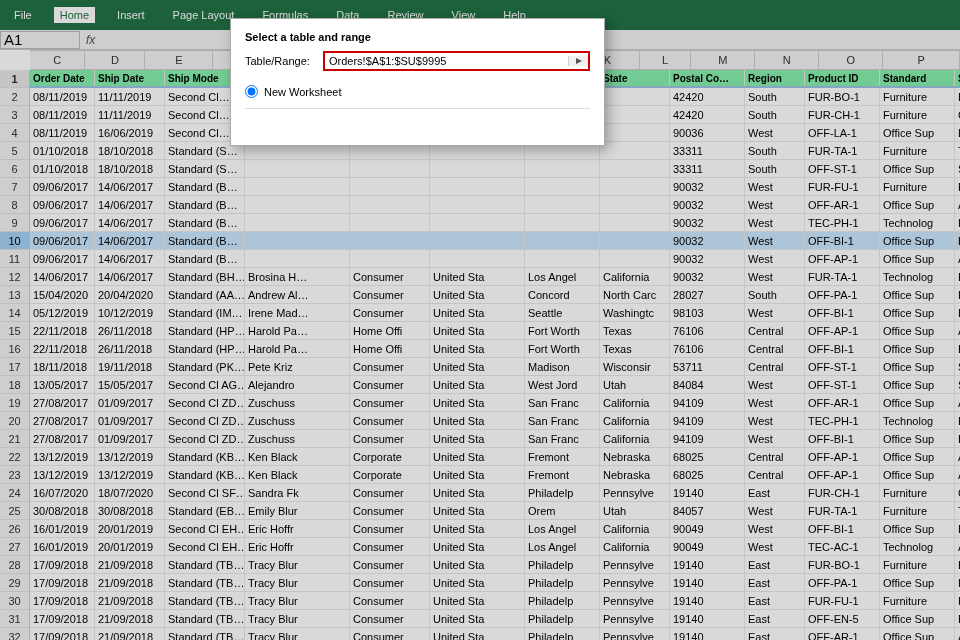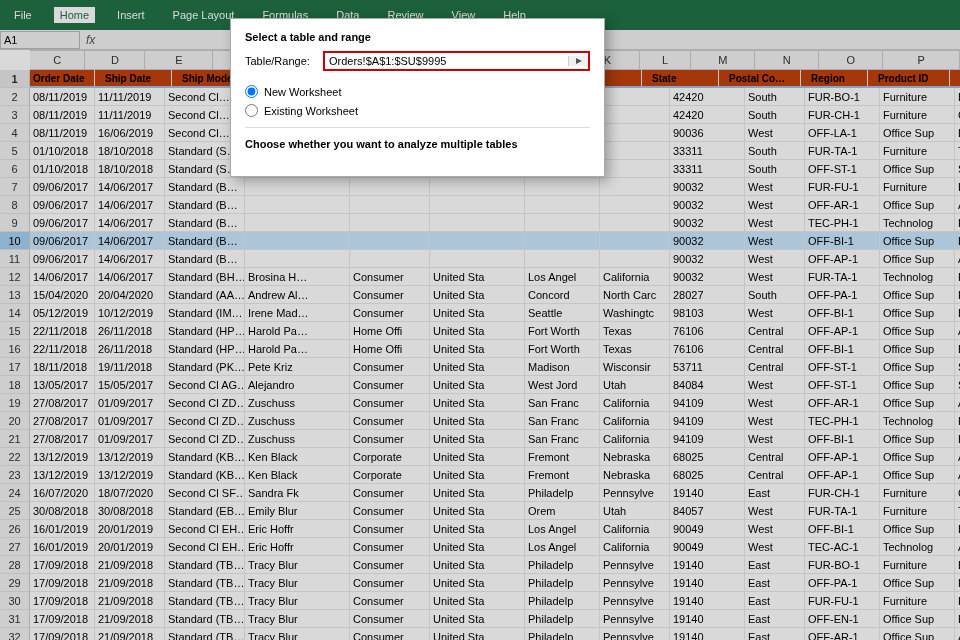--- a/index.html
+++ b/index.html
@@ -319,21 +319,21 @@
       background: #fff;
       color: #217346;
       font-size: 11px;
     }
 
     .name-box {
       width: 80px;
       height: 18px;
       border: 1px solid #bbb;
       padding: 8px 3px;
-      font-size: 11px;
+      font-size: 15px;
       display: flex;
       align-items: center;
     }
 
     .fx-label {
       font-size: 12px;
       color: #555;
       margin: 0 6px;
       font-style: italic;
     }
@@ -419,21 +419,21 @@
       <div class="row-num">27</div>
       <div class="row-num">28</div>
       <div class="row-num">29</div>
       <div class="row-num">30</div>
       <div class="row-num">31</div>
       <div class="row-num">32</div>
     </div>
 
     <div style="position:absolute;left:30px;top:0;right:0;bottom:0;">
 
-      <div class="grid-row" style="background:#c2410c;font-weight:bold;border-bottom:2px solid #9dc3e6;gap:7px;">
+      <div class="grid-row" style="background:#86efac;font-weight:bold;border-bottom:2px solid #9dc3e6;">
         <div class="cell" style="width:65px;font-size:10px;">Order Date</div>
         <div class="cell" style="width:70px;font-size:10px;">Ship Date</div>
         <div class="cell" style="width:80px;font-size:10px;">Ship Mode</div>
         <div class="cell" style="width:105px;font-size:10px;">Customer Name</div>
         <div class="cell" style="width:80px;font-size:10px;">Segment</div>
         <div class="cell" style="width:95px;font-size:10px;">Country</div>
         <div class="cell" style="width:75px;font-size:10px;">City</div>
         <div class="cell" style="width:70px;font-size:10px;">State</div>
         <div class="cell" style="width:75px;font-size:10px;">Postal Co…</div>
         <div class="cell" style="width:60px;font-size:10px;">Region</div>
@@ -911,21 +911,21 @@
         <div class="cell" style="width:65px">17/09/2018</div>
         <div class="cell" style="width:70px">21/09/2018</div>
         <div class="cell" style="width:80px">Standard (TB…</div>
         <div class="cell" style="width:105px">Tracy Blur</div>
         <div class="cell" style="width:80px">Consumer</div>
         <div class="cell" style="width:95px">United Sta</div>
         <div class="cell" style="width:75px">Philadelp</div>
         <div class="cell" style="width:70px">Pennsylve</div>
         <div class="cell" style="width:75px">19140</div>
         <div class="cell" style="width:60px">East</div>
-        <div class="cell" style="width:75px">OFF-EN-1</div>
+        <div class="cell" style="width:75px">OFF-EN-5</div>
         <div class="cell" style="width:75px">Office Sup</div>
         <div class="cell" style="width:75px">Envelope</div>
 
       </div>
       <div class="grid-row">
         <div class="cell" style="width:65px">17/09/2018</div>
         <div class="cell" style="width:70px">21/09/2018</div>
         <div class="cell" style="width:80px">Standard (TB…</div>
         <div class="cell" style="width:105px">Tracy Blur</div>
         <div class="cell" style="width:80px">Consumer</div>
@@ -963,26 +963,21 @@
         </div>
       </div>
     </div>
 
     <div class="section-divider">
 
       <div class="radio-option">
         <input type="radio" name="placement" id="newws" checked="" style="">
         <label for="newws">New Worksheet</label>
       </div>
-      <div class="radio-option">
-        <input type="radio" name="placement" id="existws" style="">
-        <label for="existws">Existing Worksheet</label>
-      </div>
 
     </div>
 
     <div class="multiple-tables-section">
-      <div class="multiple-tables-title">Choose whether you want to analyze multiple tables</div>
     </div>
 
   </div>
 
 </div>
 
 </body></html>

